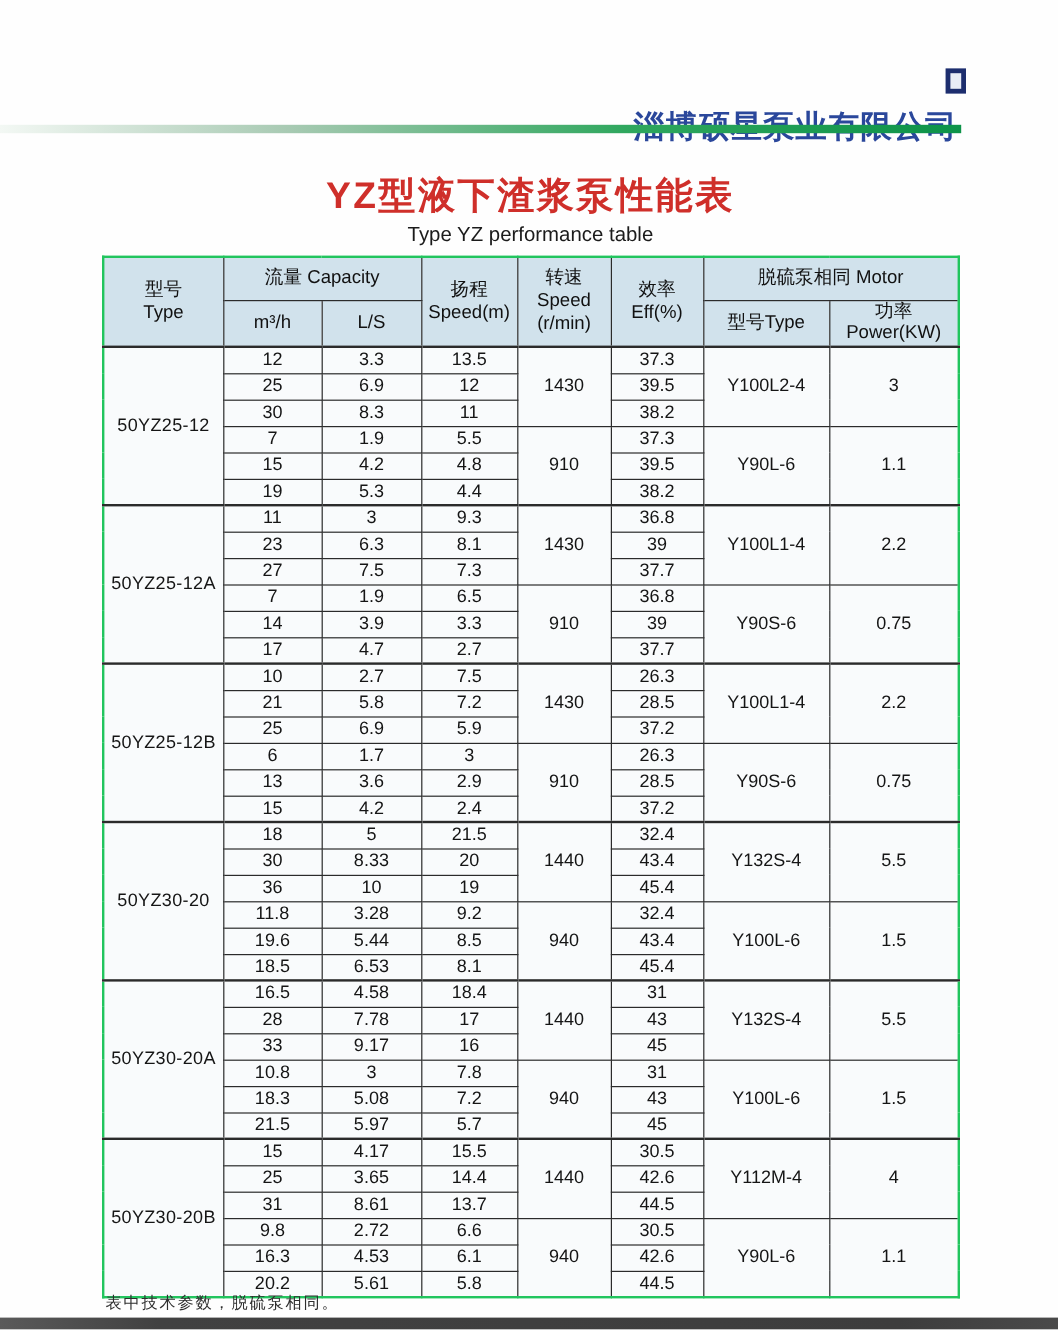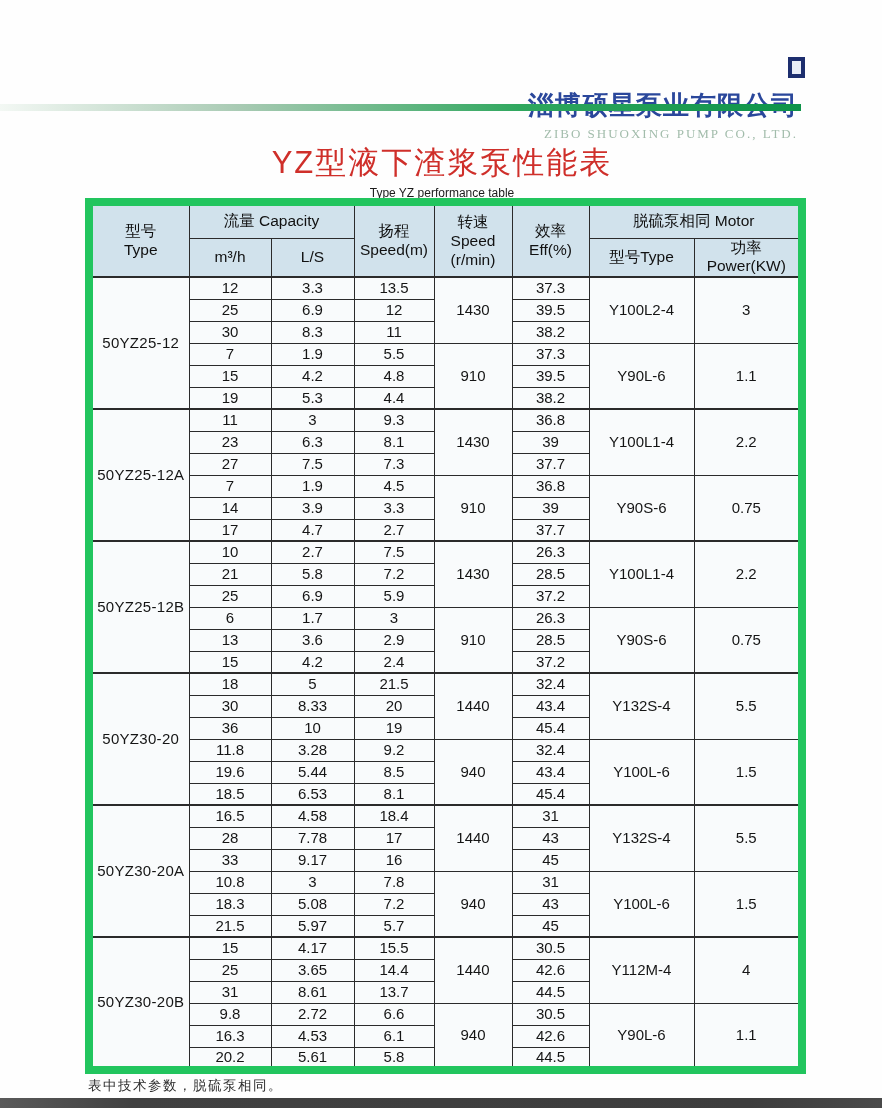--- a/index.html
+++ b/index.html
@@ -17,32 +17,32 @@
   .corner-square {
     position:absolute; top:57px; left:788px; width:17px; height:21px;
     background:#e9edf6; border:4px solid #1d2e6e;
   }
   .green-bar {
     position:absolute; top:104px; left:0; width:801px; height:7px;
     background:linear-gradient(90deg,#f3f8f4 0%,#a8cab3 30%,#2fa75e 65%,#0d9349 100%);
   }
   .page-title {
     position:absolute; top:142px; left:86px; width:712px;
-    text-align:center; font-size:31px; font-weight:normal;
+    text-align:center; font-size:31px; font-weight:bold;
     color:#cf2f2a; letter-spacing:2px;
   }
   .page-subtitle {
     position:absolute; top:186px; left:86px; width:712px;
-    text-align:center; font-size:12px; color:#1b1b1b;
+    text-align:center; font-size:17px; color:#1b1b1b;
   }
   table.perf {
-    position:absolute; top:198px; left:85px; width:713px;
+    position:absolute; top:213px; left:85px; width:713px;
     border-collapse:collapse; table-layout:fixed;
     background:#f9fbfc;
-    border:8px solid #22c55e;
+    border:2px solid #22c55e;
   }
   table.perf th, table.perf td {
     border:1px solid #2b2b2b;
     text-align:center; vertical-align:middle;
     font-size:15px; line-height:1.22;
     padding:0;
     overflow:hidden;
   }
   table.perf th {
     background:#d1e2ec;
@@ -63,21 +63,20 @@
   .bottom-bar {
     position:absolute; left:0; bottom:0; width:882px; height:10px;
     background:linear-gradient(90deg,#5a5a5a,#414141 15%,#3d3d3d 85%,#4a4a4a);
   }
 </style>
 </head>
 <body>
 
 <div class="company">
   <div class="company-cn">淄博硕星泵业有限公司</div>
-  <div class="company-en">ZIBO SHUOXING PUMP CO., LTD.</div>
 </div>
 <div class="corner-square"></div>
 <div class="green-bar"></div>
 
 <div class="page-title">YZ型液下渣浆泵性能表</div>
 <div class="page-subtitle">Type YZ performance table</div>
 
 <table class="perf">
   <colgroup>
     <col style="width:100px">
@@ -172,21 +171,21 @@
       </tr>
       <tr>
         <td>27</td>
         <td>7.5</td>
         <td>7.3</td>
         <td>37.7</td>
       </tr>
       <tr>
         <td>7</td>
         <td>1.9</td>
-        <td>4.5</td>
+        <td>6.5</td>
         <td rowspan="3">910</td>
         <td>36.8</td>
         <td rowspan="3">Y90S-6</td>
         <td rowspan="3">0.75</td>
       </tr>
       <tr>
         <td>14</td>
         <td>3.9</td>
         <td>3.3</td>
         <td>39</td>

